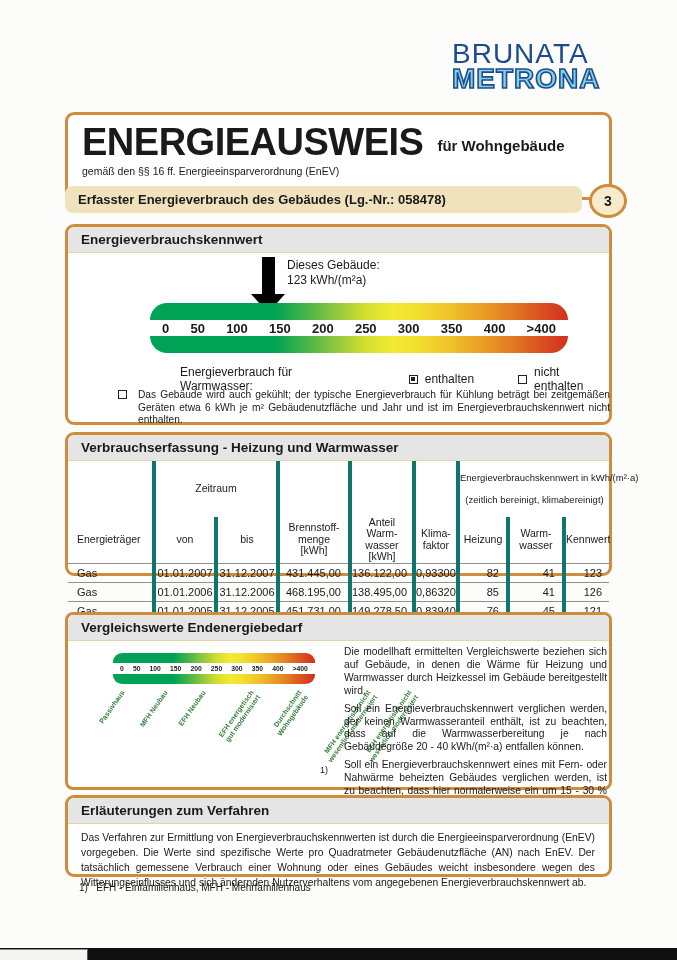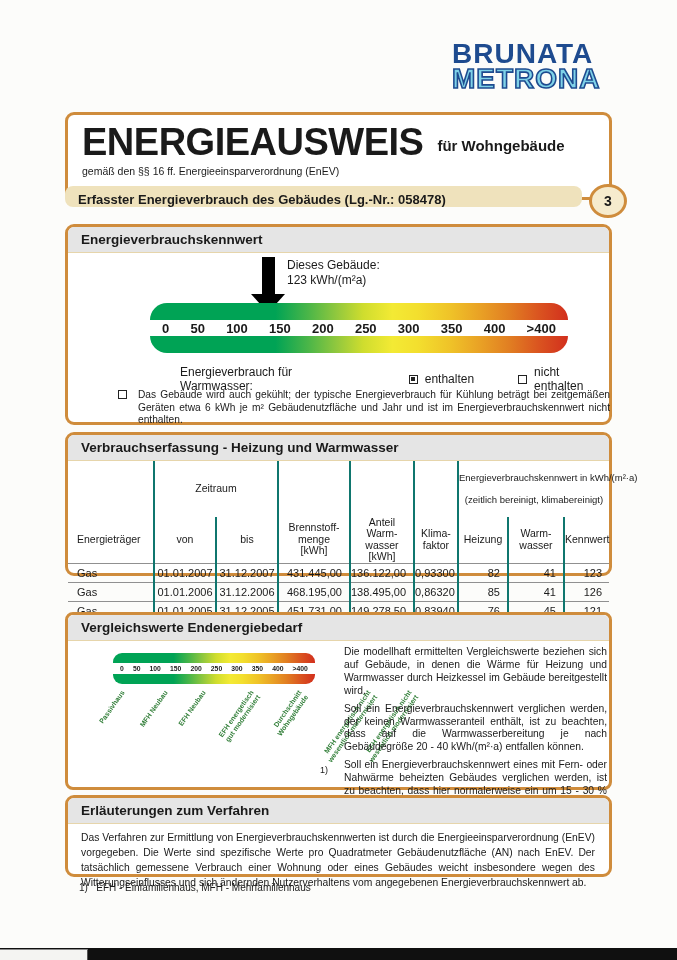--- a/index.html
+++ b/index.html
@@ -8,40 +8,40 @@
     background:#fcfcfa;
     font-family:"Liberation Sans", sans-serif;
     color:#1a1a1a;
     position:relative;
     overflow:hidden;
   }
 
   
   .logo { position:absolute; left:452px; top:40px; line-height:1; }
   .logo-line1 {
-    font-size:28px; font-weight:bold; letter-spacing:1px; color:#1e4b8f;
+    font-size:28px; font-weight:normal; letter-spacing:1px; color:#1e4b8f;
   }
   .logo-line2 {
     font-size:28px; font-weight:bold; letter-spacing:1px;
     color:#7fd2e8; -webkit-text-stroke:1.6px #1e4b8f; margin-top:-3px;
   }
 
   
   .title-box {
     position:absolute; left:65px; top:112px; width:547px; height:88px;
     border:3px solid #cf8c3c; border-radius:9px; background:#fff;
     padding:6px 0 0 14px;
   }
   .main-title { font-size:38px; font-weight:bold; letter-spacing:-0.5px; }
   .title-suffix { font-size:15px; font-weight:bold; margin-left:14px; position:relative; top:-4px; }
   .subtitle { font-size:10.5px; margin-top:1px; }
 
   
   .header-bar {
-    position:absolute; left:65px; top:186px; width:517px; height:21px;
+    position:absolute; left:65px; top:186px; width:517px; height:27px;
     background:#efe2bc; border-radius:8px;
     font-size:13px; font-weight:bold; line-height:27px; padding-left:13px;
   }
   .page-circle {
     position:absolute; left:589px; top:184px; width:38px; height:34px;
     border:3px solid #cf8c3c; border-radius:50%; background:#f6ebcd;
     font-size:14px; font-weight:bold; text-align:center; line-height:28px;
   }
 
   
@@ -85,21 +85,21 @@
   .cb.checked::after { content:""; position:absolute; left:1.5px; top:1.5px; width:4px; height:4px; background:#222; }
   .cooling { position:absolute; left:50px; top:162px; width:492px; display:flex; gap:11px; }
   .cooling-text { font-size:10.2px; line-height:12.5px; text-align:justify; width:472px; }
 
   
   #panel-verbrauch { top:432px; height:144px; }
   table { border-collapse:collapse; table-layout:fixed; width:541px; }
   td { overflow:visible; }
   thead td { font-size:10.5px; text-align:center; vertical-align:middle; white-space:pre-line; line-height:11.5px; }
   .grp { font-size:9.5px; line-height:10.5px; white-space:nowrap; }
-  td + td { border-left:2px solid #0f766e; }
+  td + td { border-left:4px solid #0f766e; }
   tbody td { border-top:1px solid #909090; height:19px; font-size:11px; }
   .c-left { text-align:left; padding-left:9px; }
   .c-center { text-align:center; }
   .c-right { text-align:right; padding-right:7px; }
   .avg-cell { background:#c9c8c2; }
 
   
   #panel-vergleich { top:612px; height:178px;border-radius:8px; }
   .small-scale { left:45px; top:38px; width:202px; height:31px; border-radius:9px; }
   .small-scale .scale-white-band { top:10px; height:11px; padding:0 7px; font-size:6.8px; }

